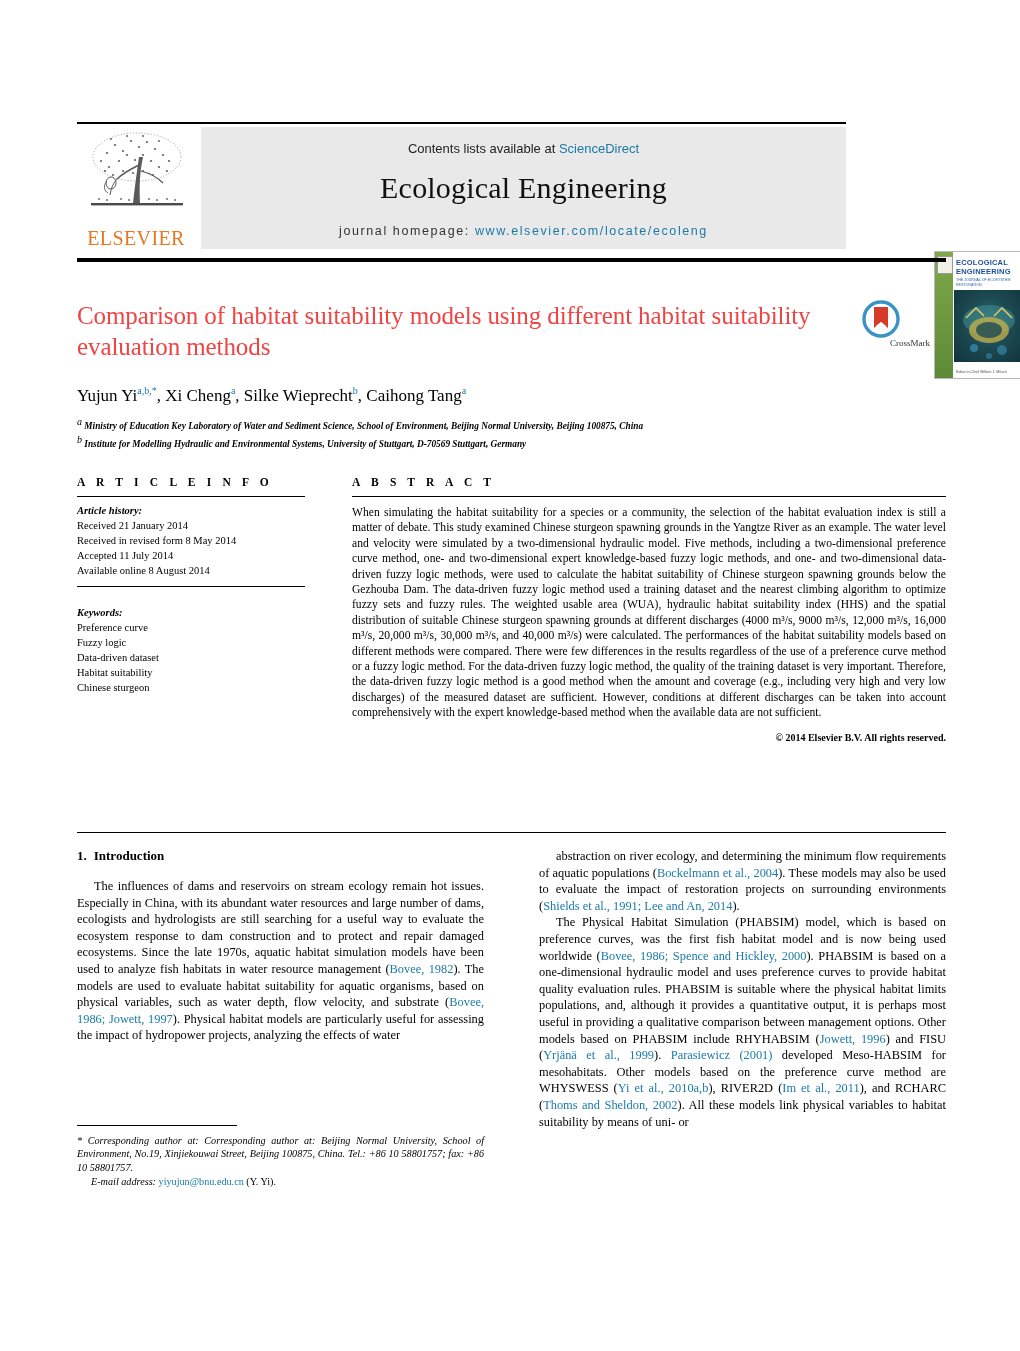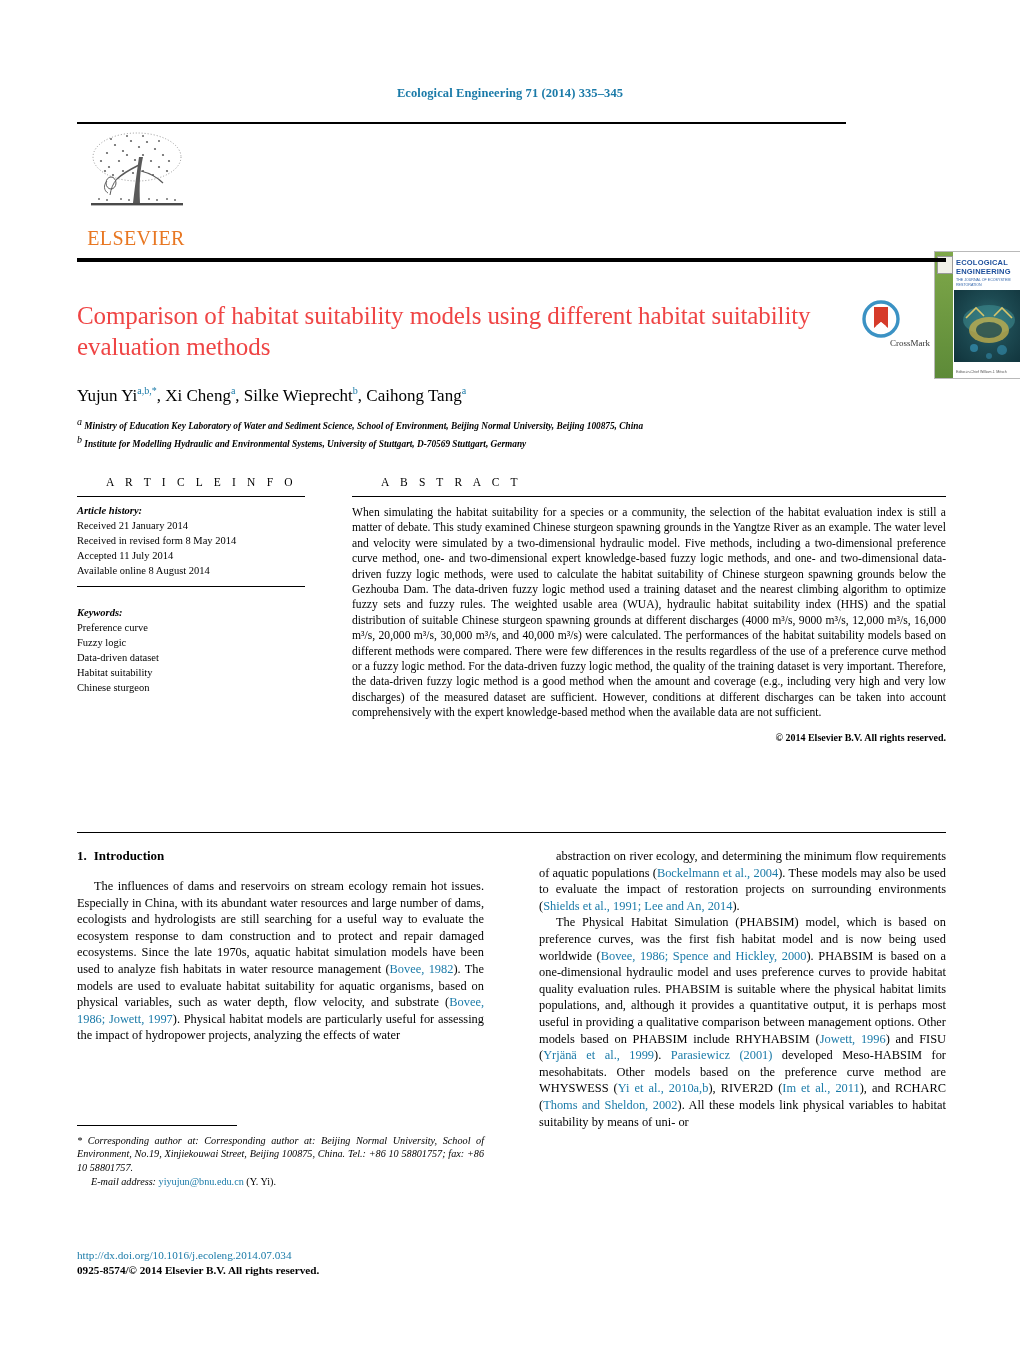--- a/index.html
+++ b/index.html
@@ -258,24 +258,23 @@
   }
   .abs-col {
     position: absolute;
     left: 352px;
     top: 476px;
     width: 594px;
   }
   .sec-label {
     font-family: "Liberation Serif", serif;
     font-size: 11.5px;
-    font-weight: normal;
+    font-weight: bold;
     letter-spacing: 4.2px;
     color: #000;
-    margin-left: 29px;
   }
   .hr-thin {
     border-top: 1.2px solid #000;
     margin-top: 8px;
     margin-bottom: 6px;
   }
   .hr-abs {
     border-top: 1.2px solid #000;
     margin-top: 8px;
     margin-bottom: 8px;
@@ -382,21 +381,20 @@
     line-height: 14.5px;
   }
   .doi-link { color: #1a7aa8; }
   .issn-line { font-weight: bold; }
 </style>
 </head>
 <body>
 
 <div class="page">
 
-  <div class="running-head">Ecological Engineering 71 (2014) 335–345</div>
 
   <div class="banner-rule-top"></div>
 
   <div class="banner">
 
     <div class="banner-logo">
       <svg class="tree-svg" width="118" height="100" viewBox="0 0 118 100">
         <g fill="#4a4a4a">
           <ellipse cx="60" cy="30" rx="44" ry="24" fill="none" stroke="#555" stroke-width="0.6" stroke-dasharray="1 2"></ellipse>
           <g opacity="0.85">
@@ -444,20 +442,29 @@
               <circle cx="72" cy="72" r="1"></circle>
               <circle cx="80" cy="73" r="1"></circle>
             <circle cx="90" cy="72" r="1"></circle>
               <circle cx="98" cy="73" r="1"></circle>
           </g>
         </g>
       </svg>
       <div class="elsevier-word">ELSEVIER</div>
     </div>
 
+    <div class="banner-center">
+      <div class="contents-line">
+        <span>Contents lists available at </span><span class="sd-link">ScienceDirect</span>
+      </div>
+      <div class="journal-title">Ecological Engineering</div>
+      <div class="homepage-line">
+        <span>journal homepage: </span><span class="hp-url">www.elsevier.com/locate/ecoleng</span>
+      </div>
+    </div>
 
     <div class="cover">
       <div class="cover-band"></div>
       <div class="cover-badge"></div>
       <div class="cover-title">ECOLOGICAL ENGINEERING</div>
       <div class="cover-sub">THE JOURNAL OF ECOSYSTEM RESTORATION</div>
       <div class="cover-art">
         <svg width="70" height="72" viewBox="0 0 70 72">
           <ellipse cx="35" cy="30" rx="26" ry="15" fill="#3f8f93" opacity="0.55"></ellipse>
           <ellipse cx="35" cy="40" rx="20" ry="13" fill="#c9b24a" opacity="0.75"></ellipse>
@@ -541,18 +548,14 @@
   <div class="footnote-rule"></div>
   <div class="footnote">
     <span><span class="star">* Corresponding author at: Corresponding author at: Beijing Normal University, School of Environment, No.19, Xinjiekouwai Street, Beijing 100875, China. Tel.: +86 10 58801757; fax: +86 10 58801757.</span></span>
     <div style="text-indent:14px; margin-top:1px;">
       <span class="fn-italic">E-mail address:</span>
       <span class="mail-link">yiyujun@bnu.edu.cn</span>
       <span>(Y. Yi).</span>
     </div>
   </div>
 
-  <div class="doi-block">
-    <div class="doi-link">http://dx.doi.org/10.1016/j.ecoleng.2014.07.034</div>
-    <div class="issn-line">0925-8574/© 2014 Elsevier B.V. All rights reserved.</div>
-  </div>
 
 </div>
 
 </body></html>

